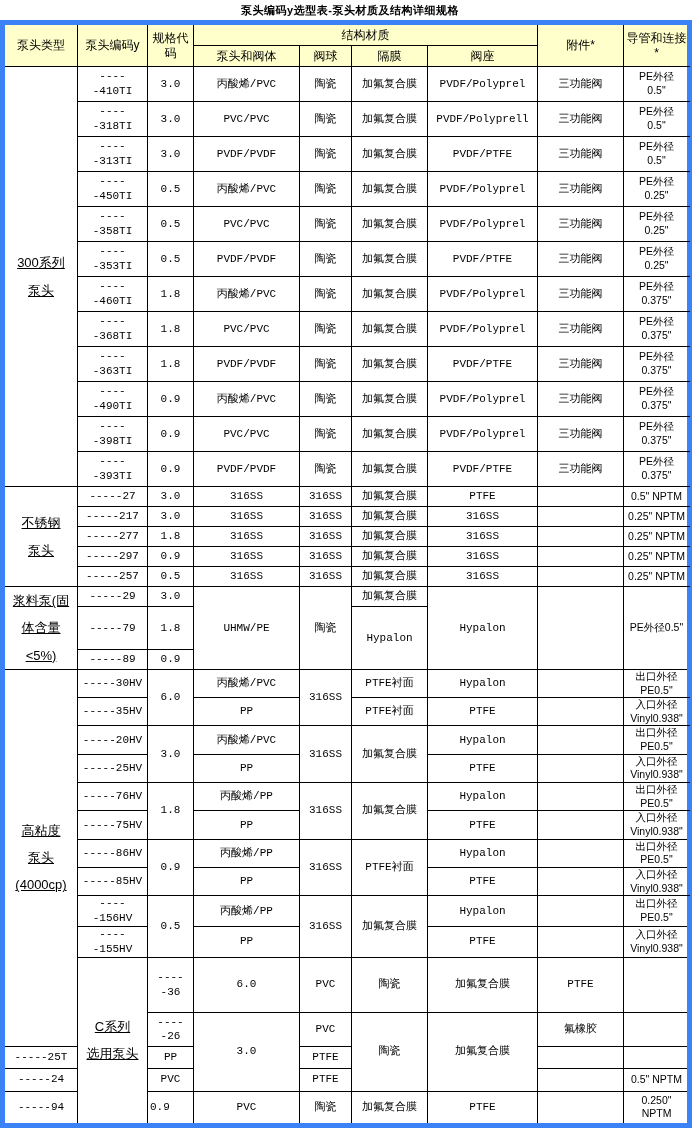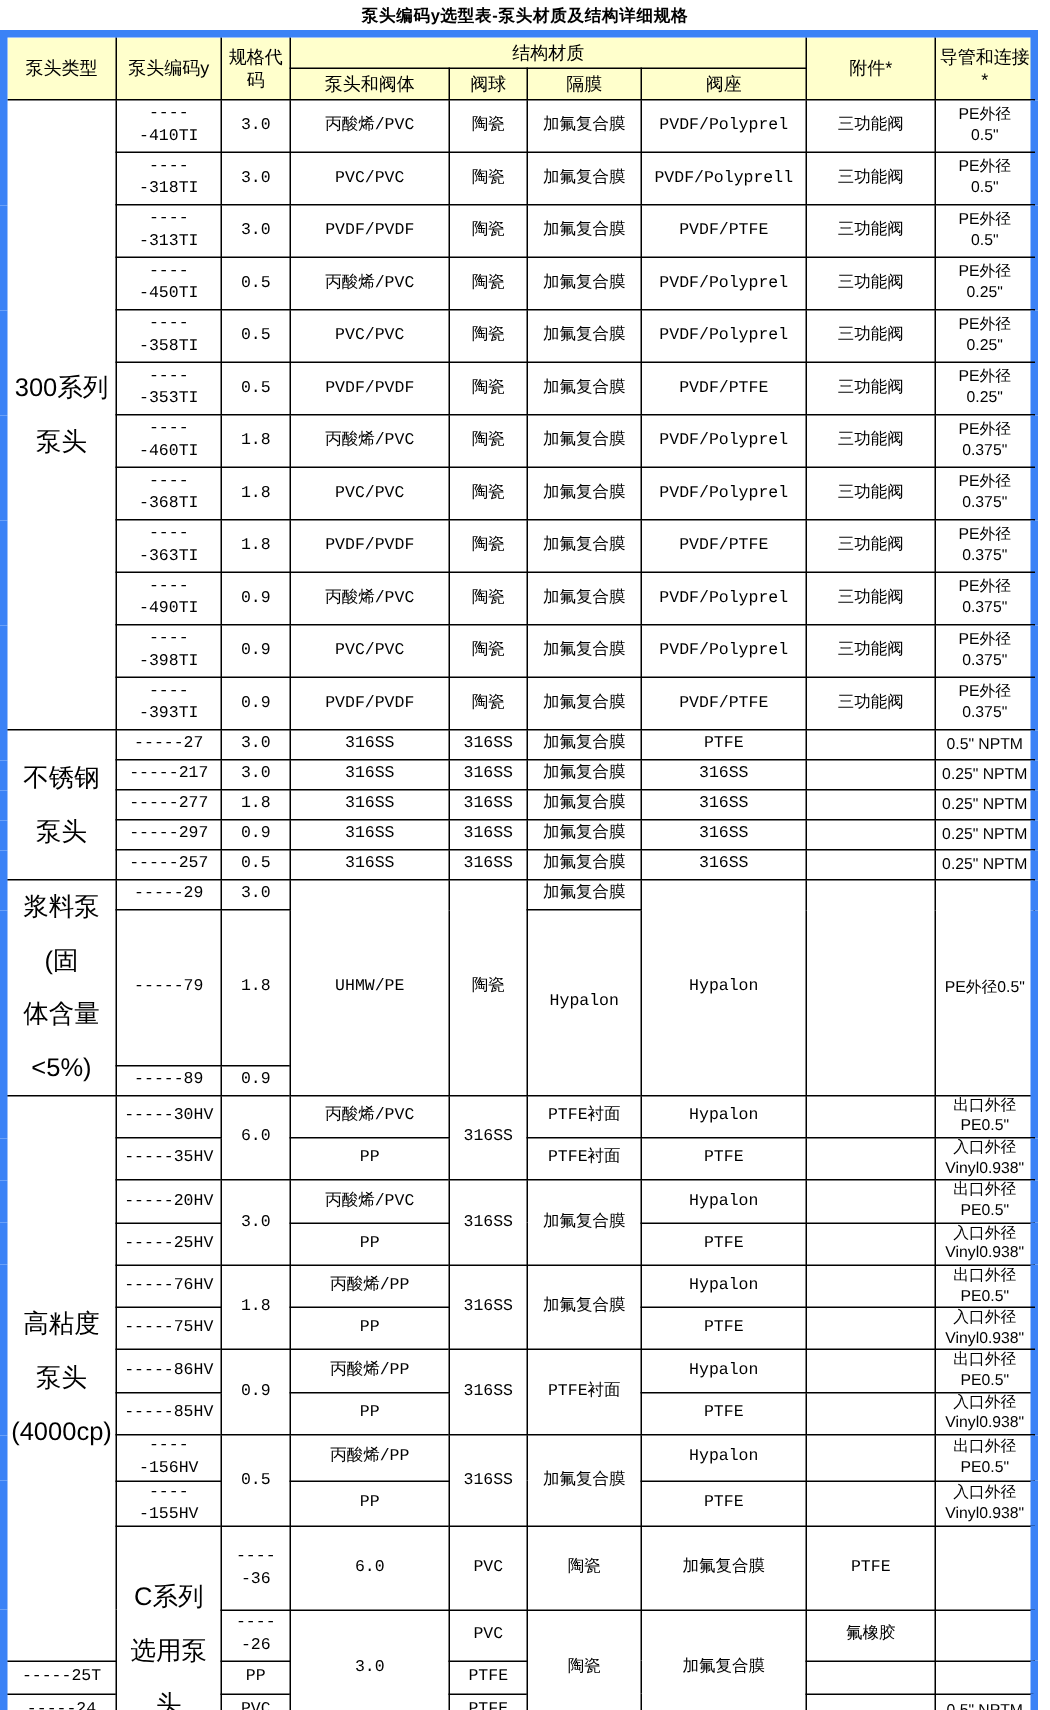--- a/index.html
+++ b/index.html
@@ -3,21 +3,21 @@
 <meta charset="utf-8">
 <style>
   html,body{margin:0;padding:0;background:#ffffff;color:#000;}
   body{width:700px;font-family:"Liberation Sans","DejaVu Sans",sans-serif;}
   .title{width:700px;text-align:center;font-weight:bold;font-size:11px;padding:3px 0 2px 0;letter-spacing:0.5px;}
   table{border-collapse:collapse;table-layout:fixed;width:687px;margin-left:0;border:5px solid #3b82f6;}
   th,td{border:1px solid #000;text-align:center;vertical-align:middle;padding:0 2px;
         font-size:11px;font-weight:normal;white-space:pre-line;overflow:hidden;line-height:1.35;}
   th{background:#ffffcc;font-size:12px;line-height:1.25;padding:1px 2px;}
   td{font-family:"Liberation Mono","DejaVu Sans Mono",monospace;}
-  td.type{font-family:"Liberation Sans","DejaVu Sans",sans-serif;line-height:2.1;font-size:17px;}
+  td.type{font-family:"Liberation Sans","DejaVu Sans",sans-serif;line-height:2.1;font-size:13px;text-decoration:underline;}
   td.tube{font-family:"Liberation Sans","DejaVu Sans",sans-serif;font-size:10.5px;line-height:1.3;}
   td.left{text-align:left;}
   tr.r36>td{height:34px;}
   tr.r21>td{height:19px;}
   tr.r28>td{height:27px;}
   tr.r18>td{height:17px;}
   tr.r20>td{height:19px;text-align:center;}
   tr.r23>td{height:22px;}
   tr.r32>td{height:31px;}
   tr.hd1>th{height:18px;}

